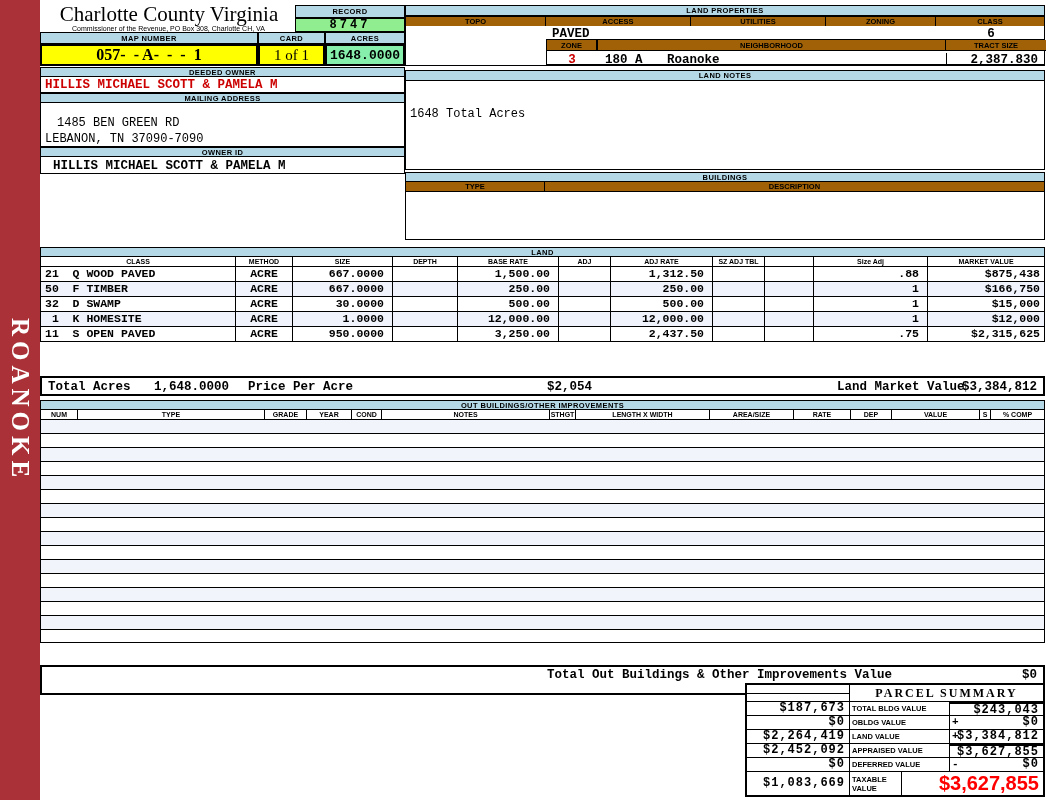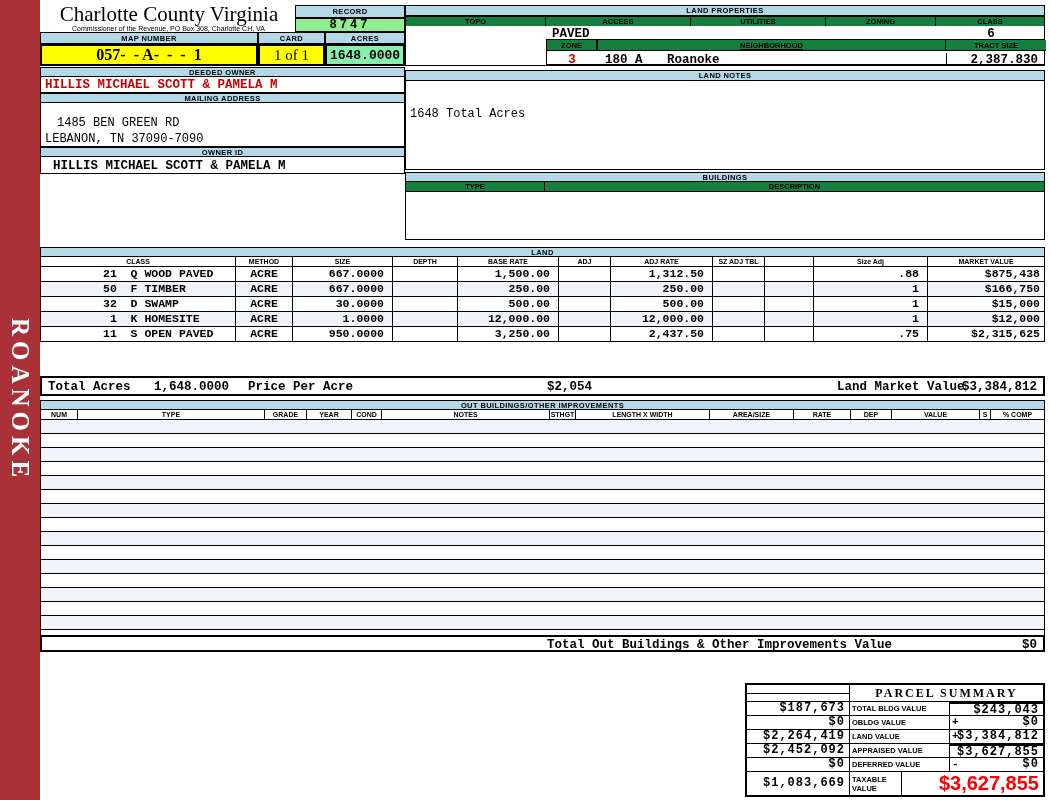--- a/index.html
+++ b/index.html
@@ -7,21 +7,21 @@
         font-family:"Liberation Sans",sans-serif;color:#000;}
   .abs{position:absolute;box-sizing:border-box;}
   
   .sidebar{left:0;top:0;width:40px;height:800px;background:#A93137;}
   .roanoke{left:0;top:300px;width:40px;height:200px;display:flex;align-items:center;justify-content:center;
            writing-mode:vertical-rl;color:#fff;font-family:"Liberation Serif",serif;font-weight:bold;
            font-size:25px;letter-spacing:5px;}
   
   .bluebar{background:#B5D8E6;border:1px solid #000;display:flex;align-items:center;justify-content:center;
            font:bold 7.5px "Liberation Sans",sans-serif;letter-spacing:.4px;}
-  .hcell{background:#15803d;border:1px solid #000;display:flex;align-items:center;justify-content:center;
+  .hcell{background:#a16207;border:1px solid #000;display:flex;align-items:center;justify-content:center;
          font:bold 7.5px "Liberation Sans",sans-serif;white-space:nowrap;overflow:hidden;}
   .box{border:1px solid #000;background:#fff;}
   .title{font-family:"Liberation Serif",serif;font-size:21px;text-align:center;white-space:nowrap;}
   .commish{font:7px "Liberation Sans",sans-serif;text-align:center;white-space:nowrap;border-bottom:1px solid #000;}
   .val-yellow{background:#FFFF00;border:2px solid #000;display:flex;align-items:center;justify-content:center;}
   .mapnum{font-family:"Liberation Serif",serif;font-weight:bold;font-size:16px;white-space:pre;}
   .cardval{font-family:"Liberation Serif",serif;font-size:15px;}
   .acresval{background:#86efac;border:2px solid #000;display:flex;align-items:center;justify-content:center;
             font:bold 13px "Liberation Mono",monospace;}
   .recordval{background:#90EE90;border:1px solid #000;display:flex;align-items:center;justify-content:center;
@@ -37,21 +37,21 @@
   .gh{border-right:1px solid #000;border-bottom:1px solid #000;background:#fff;
       font:bold 7px "Liberation Sans",sans-serif;text-align:center;line-height:9px;
       white-space:nowrap;overflow:hidden;}
   .gh:last-child{border-right:none;}
   .land-rows{border-left:1px solid #000;border-right:1px solid #000;}
   .lrow{height:14px;border-bottom:1px solid #000;background:#fff;}
   .lrow:nth-child(even){background:#F0F3FB;}
   .gc{border-right:1px solid #000;font:bold 11.5px "Liberation Mono",monospace;line-height:13px;
       white-space:pre;overflow:hidden;}
   .gc:last-child{border-right:none;}
-  .cl{padding-left:14px;margin-left:48px;}
+  .cl{padding-left:4px;}
   .cc{text-align:center;}
   .cr8{text-align:right;padding-right:8px;}
   .cr4{text-align:right;padding-right:4px;}
   .stripes{background:repeating-linear-gradient(to bottom,
             #F1F4FB 0 13px,#000 13px 14px,#fff 14px 27px,#000 27px 28px);
            border-left:1px solid #000;border-right:1px solid #000;border-bottom:1px solid #000;}
   .totalbox{border:2px solid #000;background:#fff;}
   
   .ps{border:2px solid #000;background:#fff;}
   .ps .cell{position:absolute;box-sizing:border-box;border-right:1px solid #000;border-bottom:1px solid #000;background:#fff;}
@@ -108,21 +108,21 @@
   <div class="abs hcell" style="left:690px;top:16px;width:136px;height:11px;">UTILITIES</div>
   <div class="abs hcell" style="left:825px;top:16px;width:111px;height:11px;">ZONING</div>
   <div class="abs hcell" style="left:935px;top:16px;width:110px;height:11px;">CLASS</div>
 
   <div class="abs box" style="left:405px;top:26px;width:640px;height:40px;border-top:none;">
     <div class="abs bold12" style="left:146px;top:1px;">PAVED</div>
     <div class="abs bold12" style="left:530px;top:1px;width:110px;text-align:center;">6</div>
 
     <div class="abs" style="left:140px;top:13px;width:499px;height:26px;border:1px solid #000;">
       <div class="abs hcell" style="left:0;top:0;width:50px;height:11px;border-top:none;border-left:none;">ZONE</div>
-      <div class="abs hcell" style="left:50px;top:0;width:349px;height:11px;border-top:none;text-decoration:underline;">NEIGHBORHOOD</div>
+      <div class="abs hcell" style="left:50px;top:0;width:349px;height:11px;border-top:none;">NEIGHBORHOOD</div>
       <div class="abs hcell" style="left:399px;top:0;width:100px;height:11px;border:none;border-bottom:1px solid #000;">TRACT SIZE</div>
       <div class="abs bold12" style="left:0;top:13px;width:50px;text-align:center;color:#CC0000;">3</div>
       <div class="abs bold12" style="left:58px;top:13px;">180 A</div>
       <div class="abs bold12" style="left:120px;top:13px;">Roanoke</div>
       <div class="abs bold12" style="left:399px;top:13px;width:92px;text-align:right;border-left:1px solid #000;height:13px;">2,387.830</div>
     </div>
   </div>
 
   <div class="abs bluebar" style="left:405px;top:70px;width:640px;height:11px;">LAND NOTES</div>
   <div class="abs box" style="left:405px;top:81px;width:640px;height:89px;border-top:none;">
@@ -237,21 +237,21 @@
     <div class="gh">LENGTH X WIDTH</div>
     <div class="gh">AREA/SIZE</div>
     <div class="gh">RATE</div>
     <div class="gh">DEP</div>
     <div class="gh">VALUE</div>
     <div class="gh">S</div>
     <div class="gh">% COMP</div>
   </div>
   <div class="abs stripes" style="left:40px;top:420px;width:1005px;height:223px;"></div>
 
-  <div class="abs totalbox" style="left:40px;top:635px;width:1005px;height:17px;">
+  <div class="abs totalbox" style="left:40px;top:665px;width:1005px;height:30px;">
     <div class="abs bold12" style="left:505px;top:1px;">Total Out Buildings &amp; Other Improvements Value</div>
     <div class="abs bold12" style="right:6px;top:1px;">$0</div>
   </div>
 
   <div class="abs ps" style="left:745px;top:683px;width:300px;height:114px;">
     <div class="cell" style="left:0;top:0;width:103px;height:9px;"></div>
     <div class="cell" style="left:0;top:9px;width:103px;height:8px;"></div>
     <div class="cell ps-title noR" style="left:103px;top:0;width:193px;height:17px;">PARCEL SUMMARY</div>
 
     <div class="cell ps-val" style="left:0;top:17px;width:103px;height:14px;">$187,673</div>

